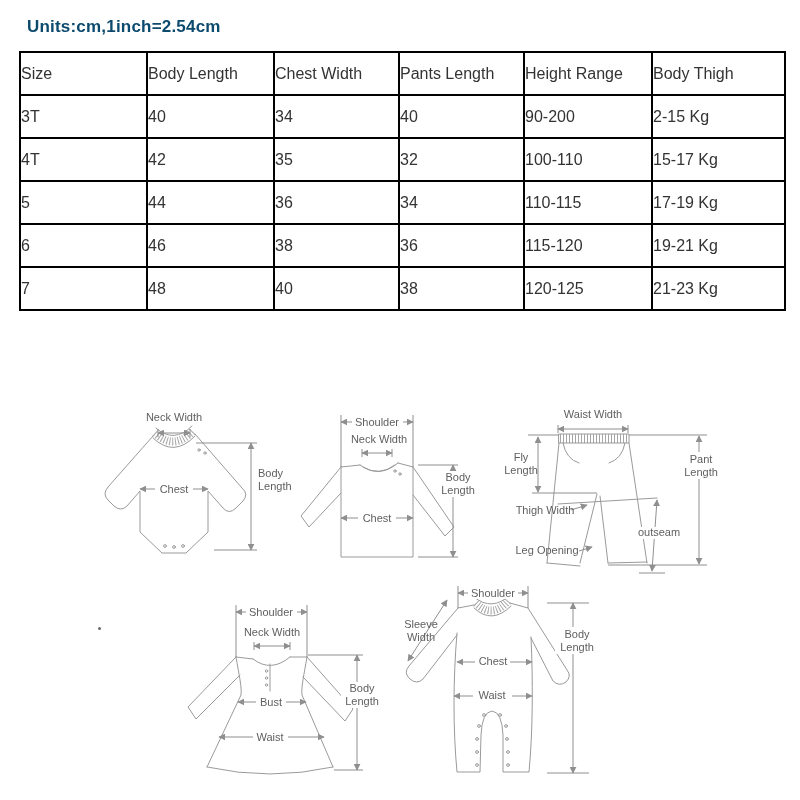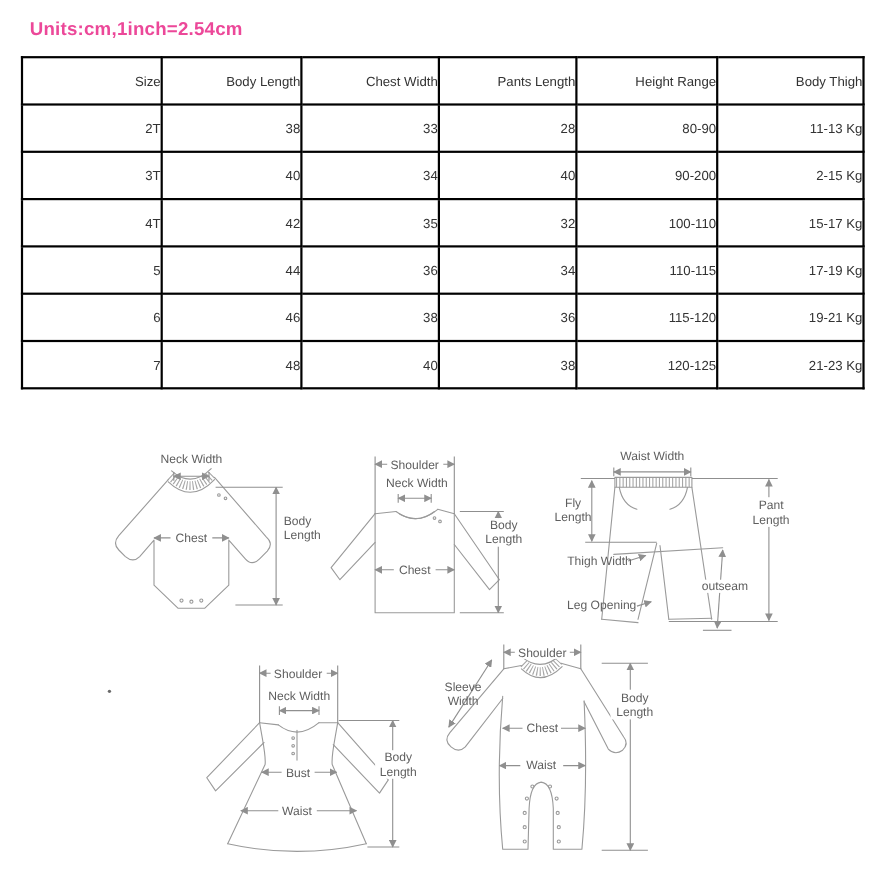--- a/index.html
+++ b/index.html
@@ -1,23 +1,23 @@
 <!DOCTYPE html>
 <html><head>
 <meta charset="utf-8">
 <style>
   html,body{margin:0;padding:0}
   body{width:800px;height:800px;background:#fff;position:relative;
        font-family:"Liberation Sans",sans-serif;overflow:hidden}
   .title{position:absolute;left:27px;top:17px;font-size:17px;font-weight:bold;
-         color:#ec4899;letter-spacing:.2px}
+         color:#0c4a6e;letter-spacing:.2px}
   table.size{position:absolute;left:19px;top:51px;width:765px;
              border-collapse:collapse;table-layout:fixed}
-  .size th,.size td{border:2px solid #000;font-size:12px;font-weight:400;color:#333;
-                    text-align:right;vertical-align:middle;height:41px;padding:0}
+  .size th,.size td{border:2px solid #000;font-size:16px;font-weight:400;color:#333;
+                    text-align:left;vertical-align:middle;height:41px;padding:0}
   svg.d{position:absolute;overflow:visible}
   .g{fill:none;stroke:#9a9a9a;stroke-width:1;stroke-linecap:round;stroke-linejoin:round}
   .m{fill:none;stroke:#8f8f8f;stroke-width:1}
   .rib{fill:none;stroke:#a6a6a6;stroke-width:8;stroke-dasharray:1,1.8}
   .ribband{fill:none;stroke:#a6a6a6;stroke-width:9;stroke-dasharray:1,2}
   .lbl{font-family:"Liberation Sans",sans-serif;font-size:11px;fill:#5f5f5f}
   .wbg{fill:#fff;stroke:none}
   .stray{position:absolute;left:98px;top:627px;width:3px;height:3px;
          background:#6a6a6a;border-radius:50%}
 </style>
@@ -47,28 +47,20 @@
     <tr>
       <th>Size</th>
       <th>Body Length</th>
       <th>Chest Width</th>
       <th>Pants Length</th>
       <th>Height Range</th>
       <th>Body Thigh</th>
     </tr>
   </thead>
   <tbody>
-    <tr>
-      <td>2T</td>
-      <td>38</td>
-      <td>33</td>
-      <td>28</td>
-      <td>80-90</td>
-      <td>11-13 Kg</td>
-    </tr>
     <tr>
       <td>3T</td>
       <td>40</td>
       <td>34</td>
       <td>40</td>
       <td>90-200</td>
       <td>2-15 Kg</td>
     </tr>
     <tr>
       <td>4T</td>

